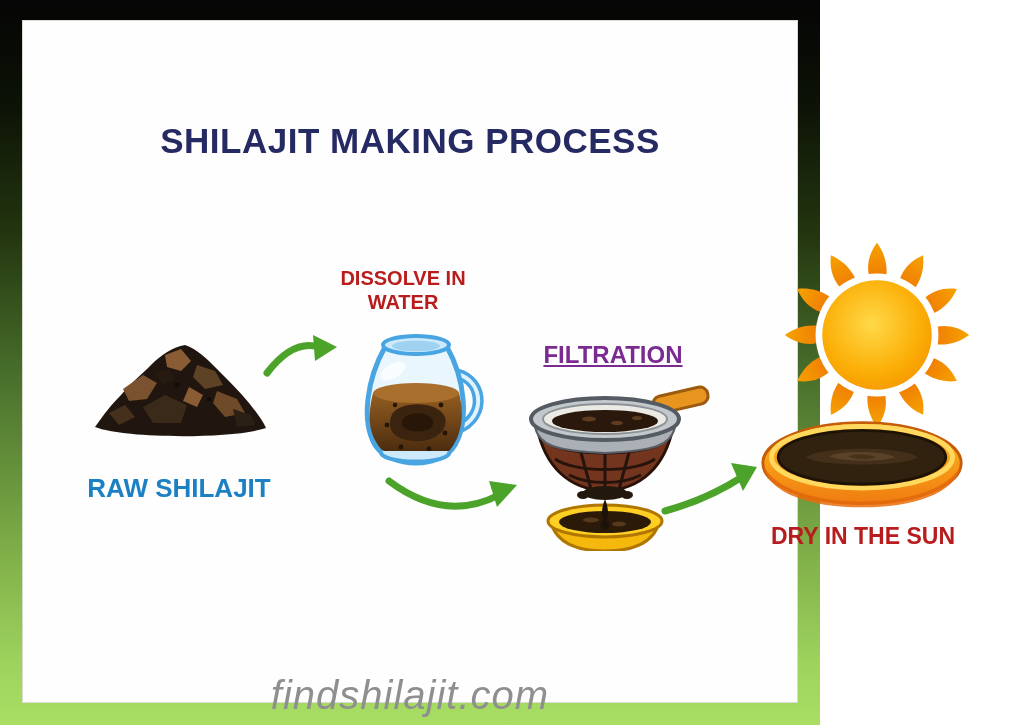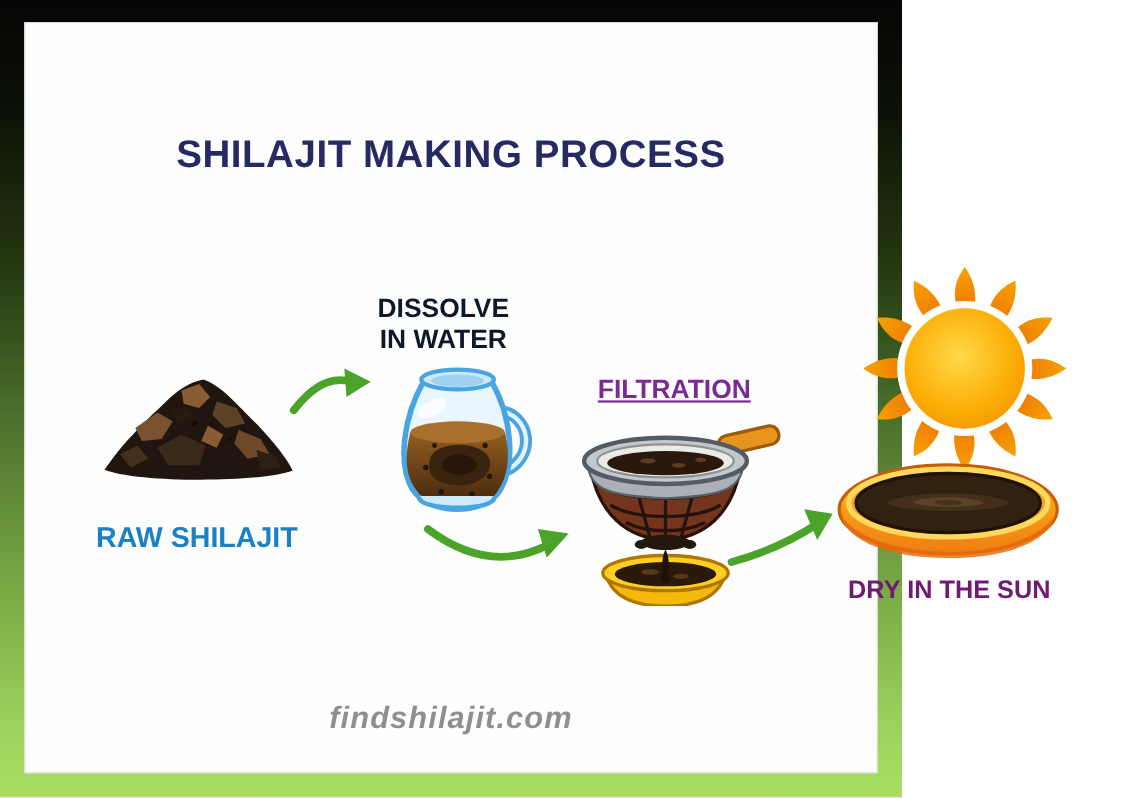--- a/index.html
+++ b/index.html
@@ -34,30 +34,30 @@
     color: #262a63;
   }
 
   .step-label {
     position: absolute;
     text-align: center;
     font-weight: 800;
     line-height: 1.18;
   }
   .label-raw       { left: 40px;  top: 428px; width: 232px; font-size: 26px; color: #1b80c4; margin-top: 24px; }
-  .label-dissolve  { left: 308px; top: 246px; width: 144px; font-size: 24px; color: #0f172a; }
+  .label-dissolve  { left: 308px; top: 246px; width: 144px; font-size: 20px; color: #b91c1c; }
   .label-filtration{ left: 518px; top: 320px; width: 144px; font-size: 24px; color: #7b2a92; text-decoration: underline; }
-  .label-dry       { left: 740px; top: 502px; width: 200px; font-size: 23px; color: #701a75; }
+  .label-dry       { left: 740px; top: 502px; width: 200px; font-size: 23px; color: #b91c1c; }
 
   .watermark {
     position: absolute;
-    left: 0; right: 0; top: 616px;
+    left: 0; right: 0; top: 652px;
     text-align: center;
-    font-size: 28px;
-    font-weight: 700;
+    font-size: 40px;
+    font-weight: 400;
     font-style: italic;
     color: #8f8f8f;
     letter-spacing: 1px;
   }
 
   svg { display: block; }
 </style>
 </head>
 <body>
 

